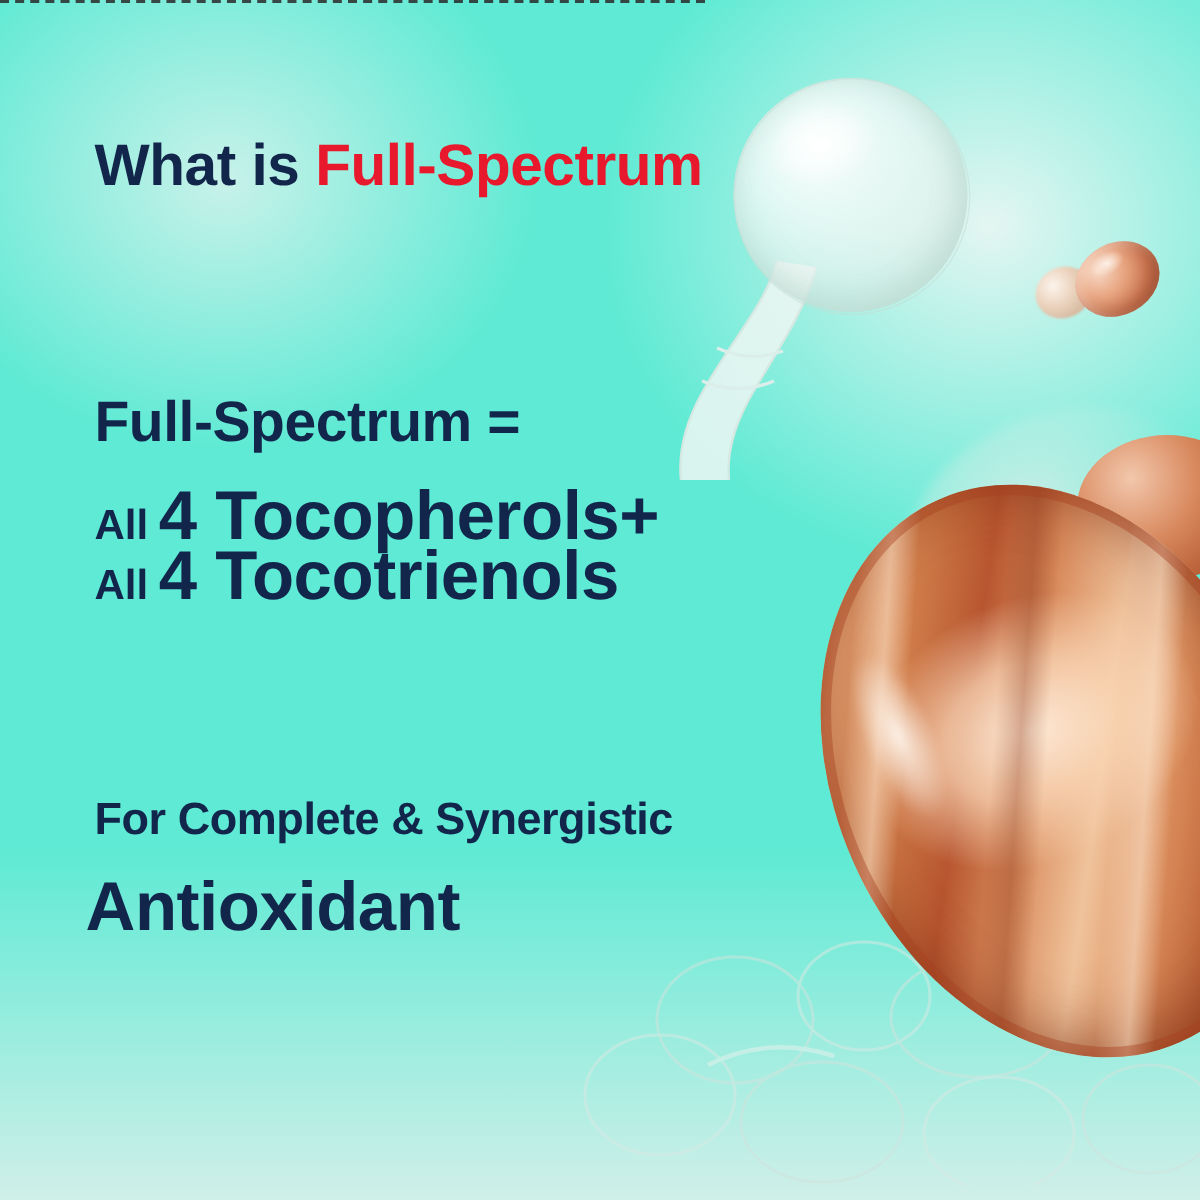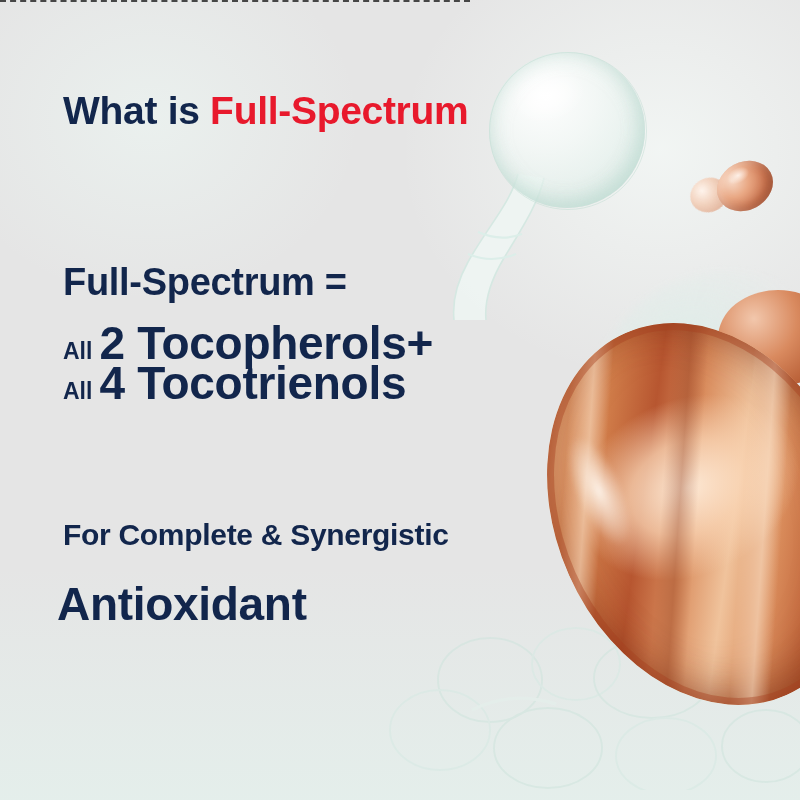--- a/index.html
+++ b/index.html
@@ -6,21 +6,21 @@
   html, body {
     margin: 0;
     padding: 0;
     background: #ffffff;
   }
   #canvas {
     position: relative;
     width: 800px;
     height: 800px;
     overflow: hidden;
-    background: #e5e5e5;
+    background: #5eead4;
     font-family: "Liberation Sans", "DejaVu Sans", sans-serif;
     -webkit-font-smoothing: antialiased;
   }
 
   
   .art { position: absolute; pointer-events: none; }
 
   
   #wash-tl {
     left: -60px; top: -60px; width: 420px; height: 360px;
@@ -177,33 +177,33 @@
     font-size: 38px; font-weight: 700; line-height: 36px;
   }
 
   .big-row {
     left: 63px;
     font-size: 46px; font-weight: 700; line-height: 54px;
   }
   #row-tocopherols { top: 316px; }
   #row-tocotrienols { top: 356px; }
   .qual {
-    font-size: 23px; font-weight: 700;
+    font-size: 28px; font-weight: 700;
     letter-spacing: 0px;
     margin-right: 7px;
   }
 
   #divider {
     left: 57px; top: 479px; width: 470px; height: 0;
     border-top: 2px dashed #2b2b2b;
     opacity: .85;
   }
 
   #sub-line {
-    left: 63px; top: 516px;
+    left: 63px; top: 528px;
     font-size: 30px; font-weight: 700; line-height: 37px;
   }
   .bottom-row {
     left: 57px;
     font-size: 46px; font-weight: 700; line-height: 56px;
   }
   #row-antioxidant { top: 576px; }
   #row-support { top: 632px; }
 </style>
 </head>
@@ -258,21 +258,21 @@
   </div>
   <div class="art" id="big-gel-hilite"></div>
 
   <div class="txt" id="headline">
     <span>What is </span><span class="accent">Full-Spectrum</span><br>
   </div>
 
   <div class="txt" id="eq-line">Full-Spectrum =</div>
 
   <div class="txt big-row" id="row-tocopherols">
-    <span class="qual">All</span><span>2 Tocopherols+</span>
+    <span class="qual">All</span><span>4 Tocopherols+</span>
   </div>
 
   <div class="txt big-row" id="row-tocotrienols">
     <span class="qual">All</span><span>4 Tocotrienols</span>
   </div>
 
   <div id="divider"></div>
 
   <div class="txt" id="sub-line">For Complete &amp; Synergistic</div>
   <div class="txt bottom-row" id="row-antioxidant">Antioxidant</div>

